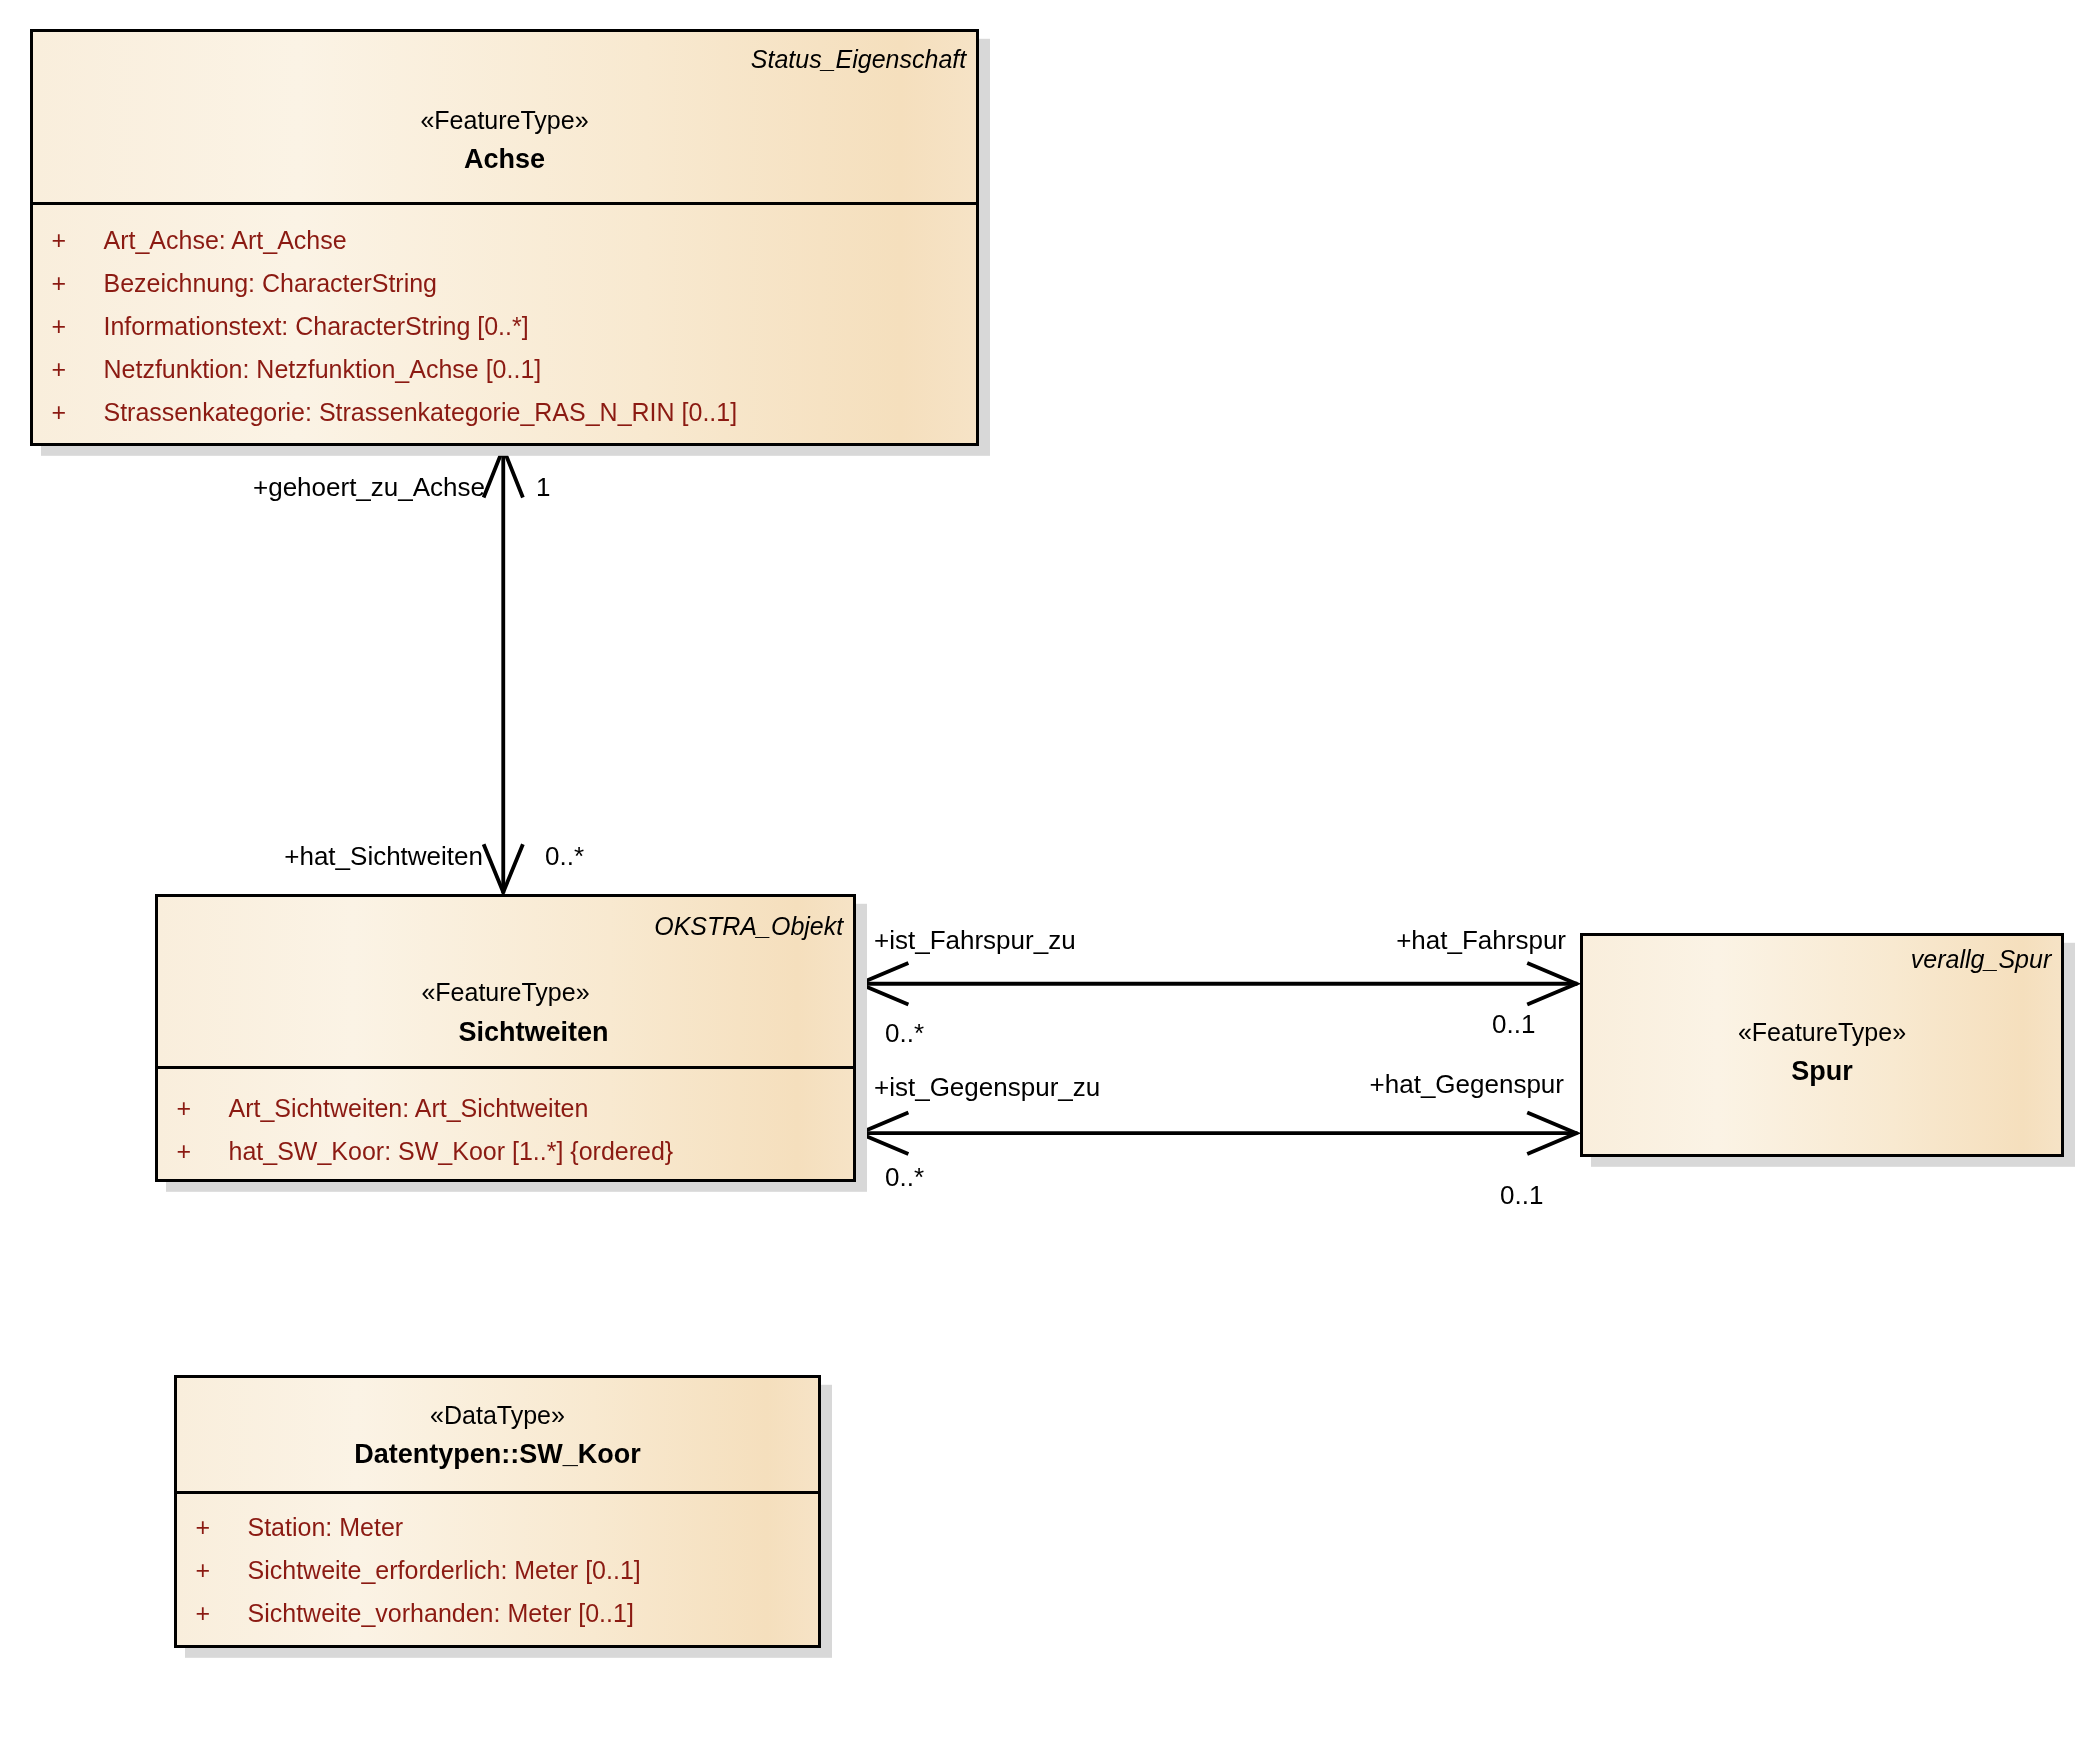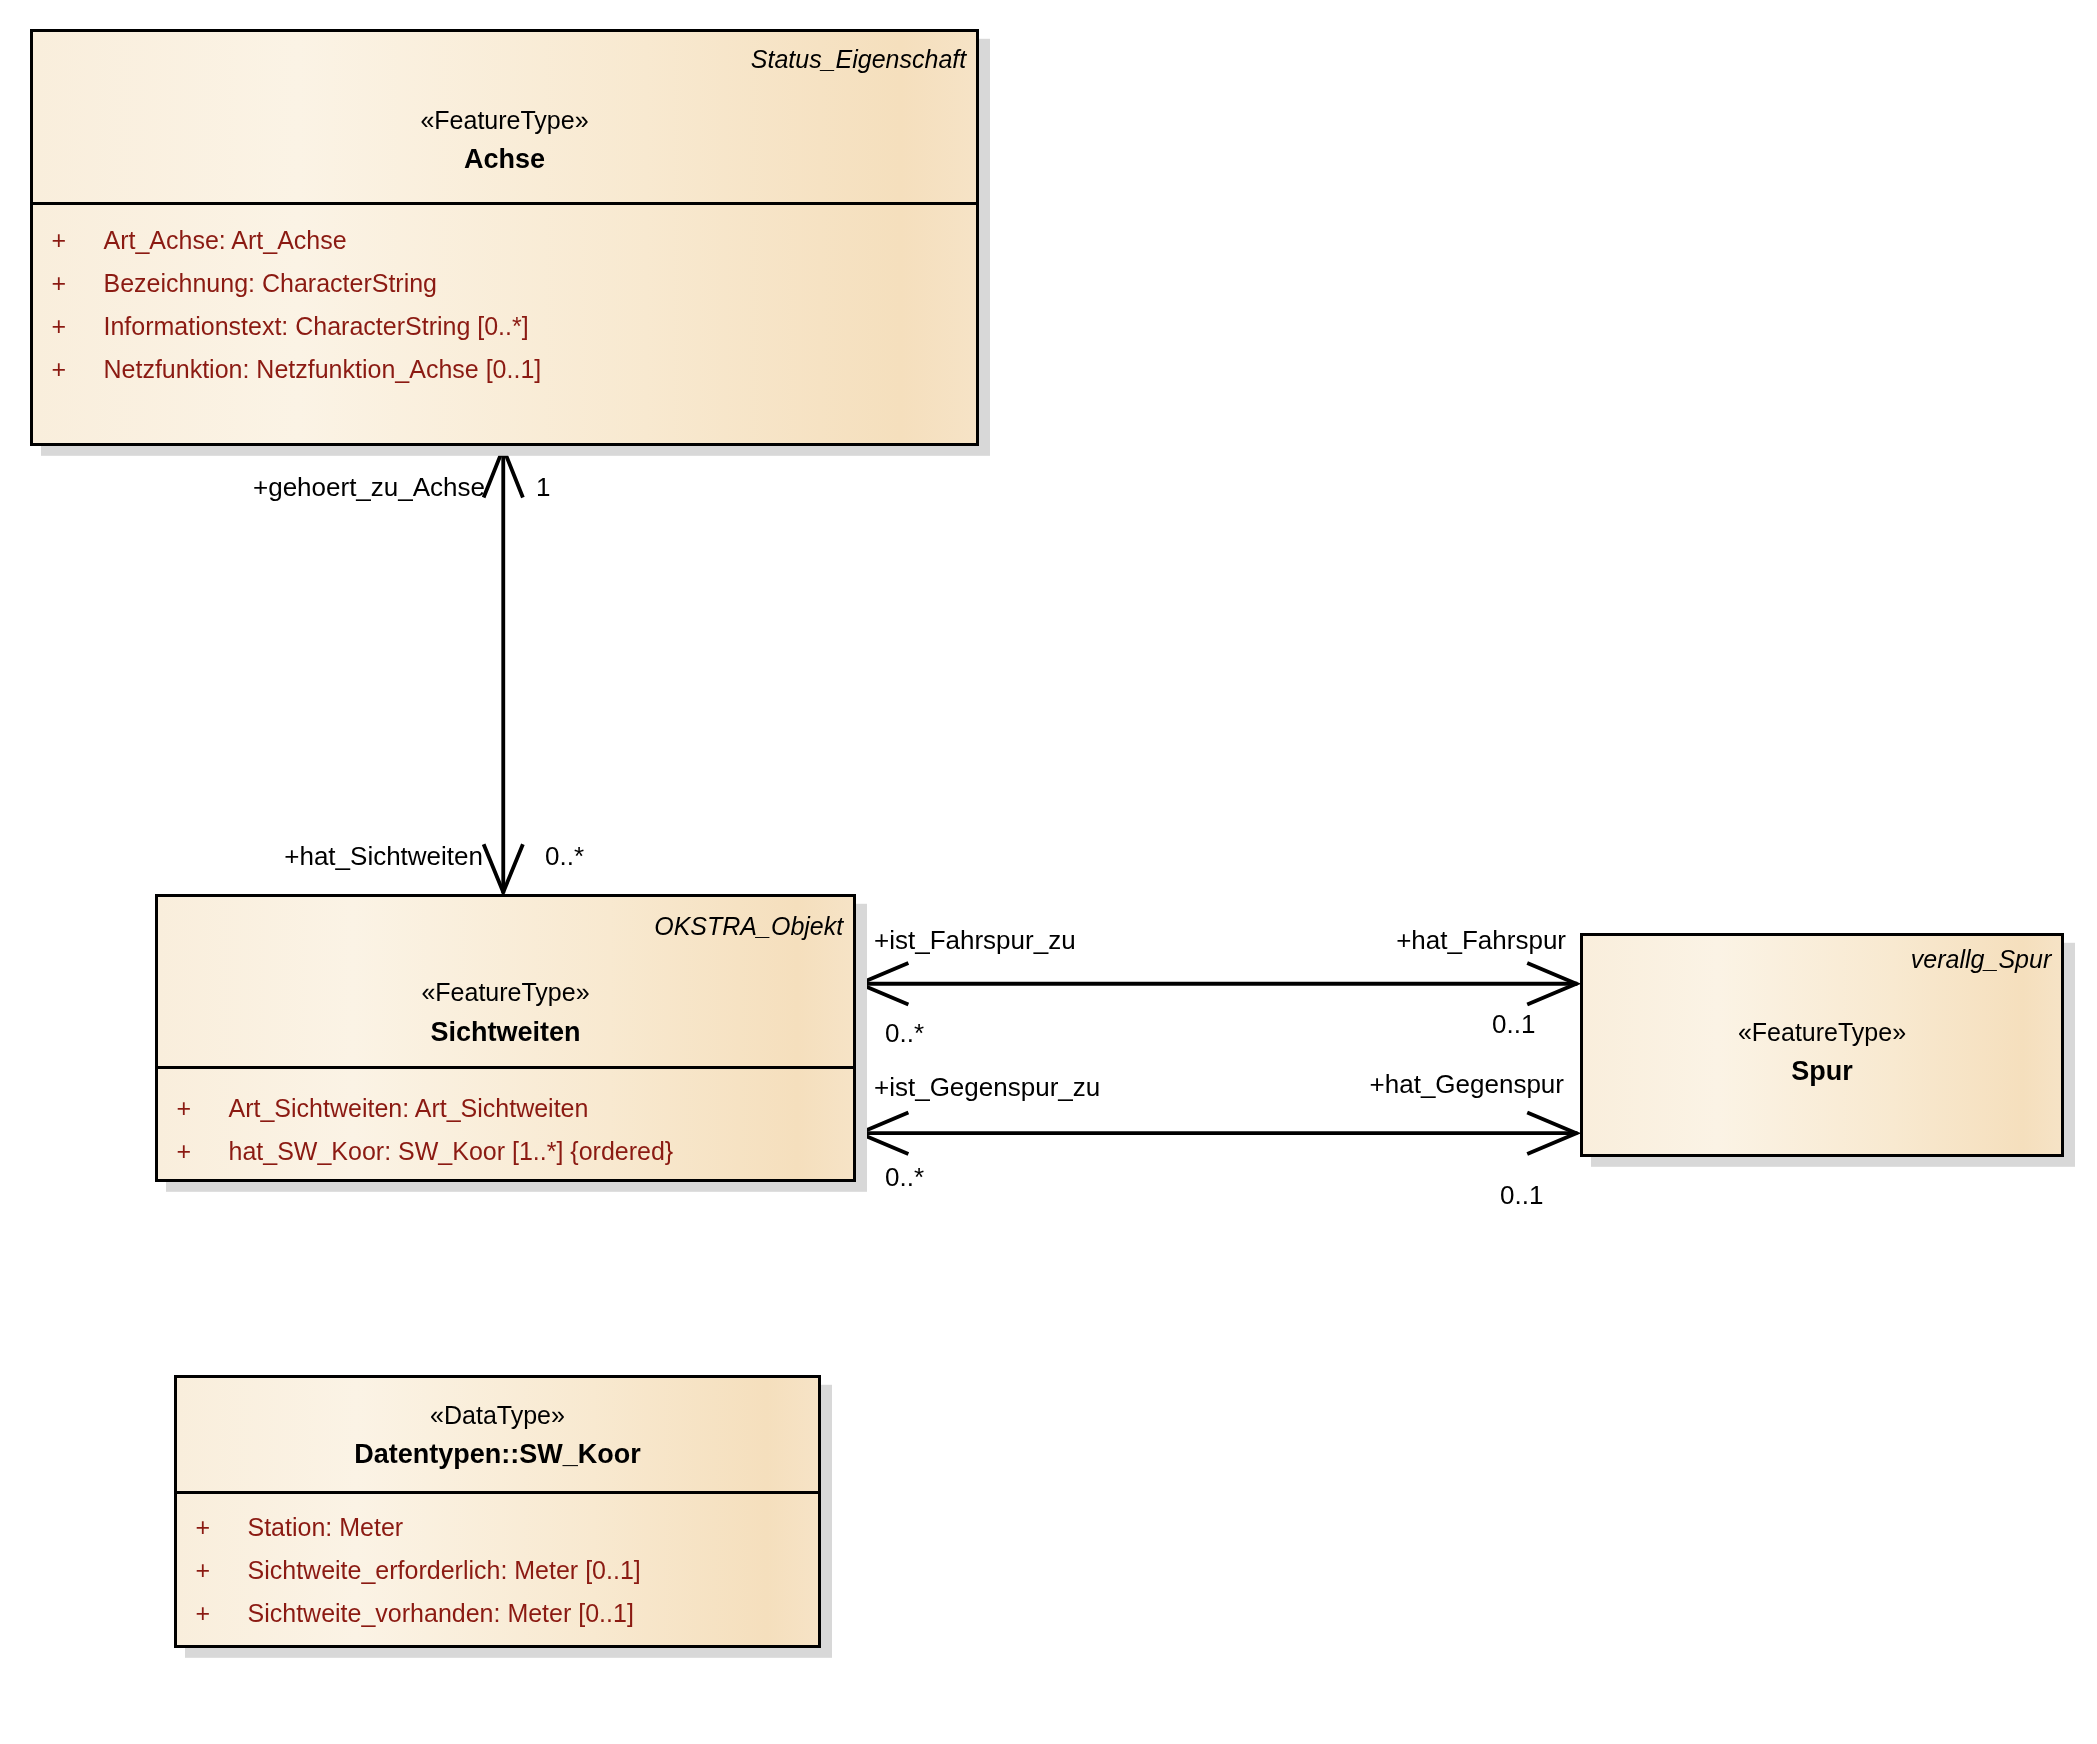--- a/index.html
+++ b/index.html
@@ -125,28 +125,31 @@
       </div>
       <div class="attr-row">
         <span class="attr-vis">+</span><span>Bezeichnung: CharacterString</span>
       </div>
       <div class="attr-row">
         <span class="attr-vis">+</span><span>Informationstext: CharacterString [0..*]</span>
       </div>
       <div class="attr-row">
         <span class="attr-vis">+</span><span>Netzfunktion: Netzfunktion_Achse [0..1]</span>
       </div>
+      <div class="attr-row">
+        <span class="attr-vis">+</span><span>Strassenkategorie: Strassenkategorie_RAS_N_RIN [0..1]</span>
+      </div>
     </div>
   </div>
 
   <div class="uml-box" style="left:155px; top:894px; width:701px; height:288px;">
     <div class="box-header" style="height:169px;">
       <div class="tagname" style="top:14px;">OKSTRA_Objekt</div>
       <div class="stereotype" style="top:80px;">«FeatureType»</div>
-      <div class="classname" style="top:119px;">Sichtweiten</div>
+      <div class="classname" style="top:119px;padding-left:28px;">Sichtweiten</div>
     </div>
     <div class="box-attrs" style="height:112px; padding-top:17.5px;">
       <div class="attr-row">
         <span class="attr-vis">+</span><span>Art_Sichtweiten: Art_Sichtweiten</span>
       </div>
       <div class="attr-row">
         <span class="attr-vis">+</span><span>hat_SW_Koor: SW_Koor [1..*] {ordered}</span>
       </div>
     </div>
   </div>

